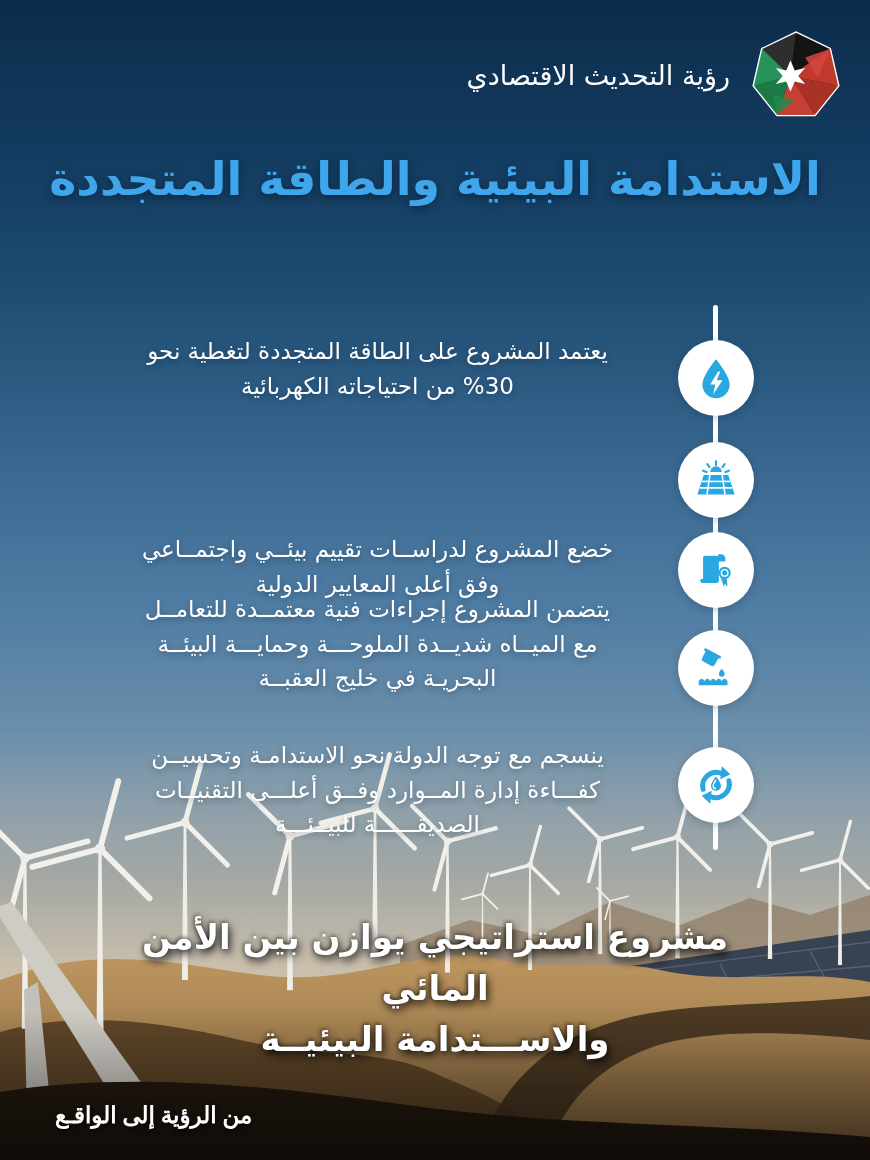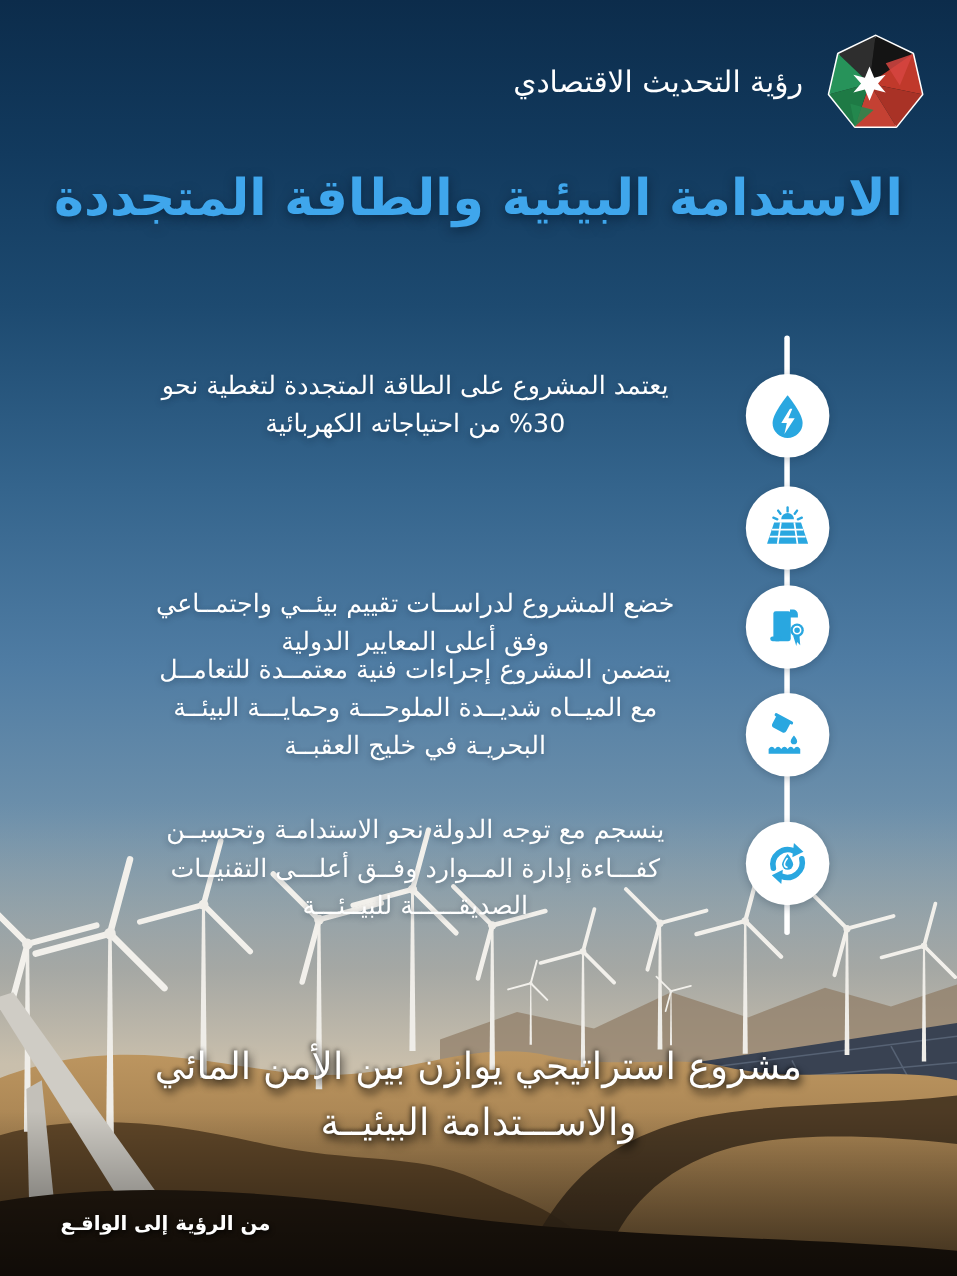--- a/index.html
+++ b/index.html
@@ -25,25 +25,25 @@
     display:flex;align-items:center;justify-content:center;z-index:3;box-shadow:0 2px 8px rgba(10,30,50,.25);}
   .tl-circle svg{width:46px;height:46px;display:block;}
   .c1{top:340px}.c2{top:442px}.c3{top:532px}.c4{top:630px}.c5{top:747px}
   .bullet{position:absolute;right:210px;width:565px;color:#ffffff;font-weight:normal;font-size:23px;
     line-height:1.5;text-align:center;white-space:pre-line;z-index:4;
     text-shadow:0 2px 6px rgba(8,25,45,.35);}
   .b1{top:334px}.b2{top:436px}.b3{top:532px}.b4{top:592px}.b5{top:738px}
   
   .photo{position:absolute;left:0;bottom:0;width:870px;height:430px;z-index:1;}
   
-  .slogan{position:absolute;top:945px;left:85px;width:700px;text-align:center;color:#ffffff;
-    font-size:34px;font-weight:normal;line-height:1.5;white-space:pre-line;z-index:6;
+  .slogan{position:absolute;top:912px;left:85px;width:700px;text-align:center;color:#ffffff;
+    font-size:34px;font-weight:bold;line-height:1.5;white-space:pre-line;z-index:6;
     text-shadow:2px 4px 8px rgba(0,0,0,.85), -1px -1px 4px rgba(0,0,0,.6);}
-  .tagline{position:absolute;top:1102px;left:55px;color:#ffffff;font-size:18px;font-weight:bold;z-index:6;
-    text-shadow:1px 2px 5px rgba(0,0,0,.8);}
+  .tagline{position:absolute;top:1102px;left:55px;color:#ffffff;font-size:23px;font-weight:bold;z-index:6;
+    text-shadow:1px 2px 5px rgba(0,0,0,.8);font-family:Liberation Serif, serif;}
 </style>
 </head>
 <body>
 
 <div class="poster">
 
   <div class="brand">
     <svg class="brand-logo" viewBox="0 0 100 100" aria-hidden="true">
       <g stroke="#ffffff" stroke-width="3" stroke-linejoin="round">
         <polygon points="50,3 86.7,20.7 95.8,60.5 70.4,92.3 29.6,92.3 4.2,60.5 13.3,20.7" fill="#1d1d1d"></polygon>

